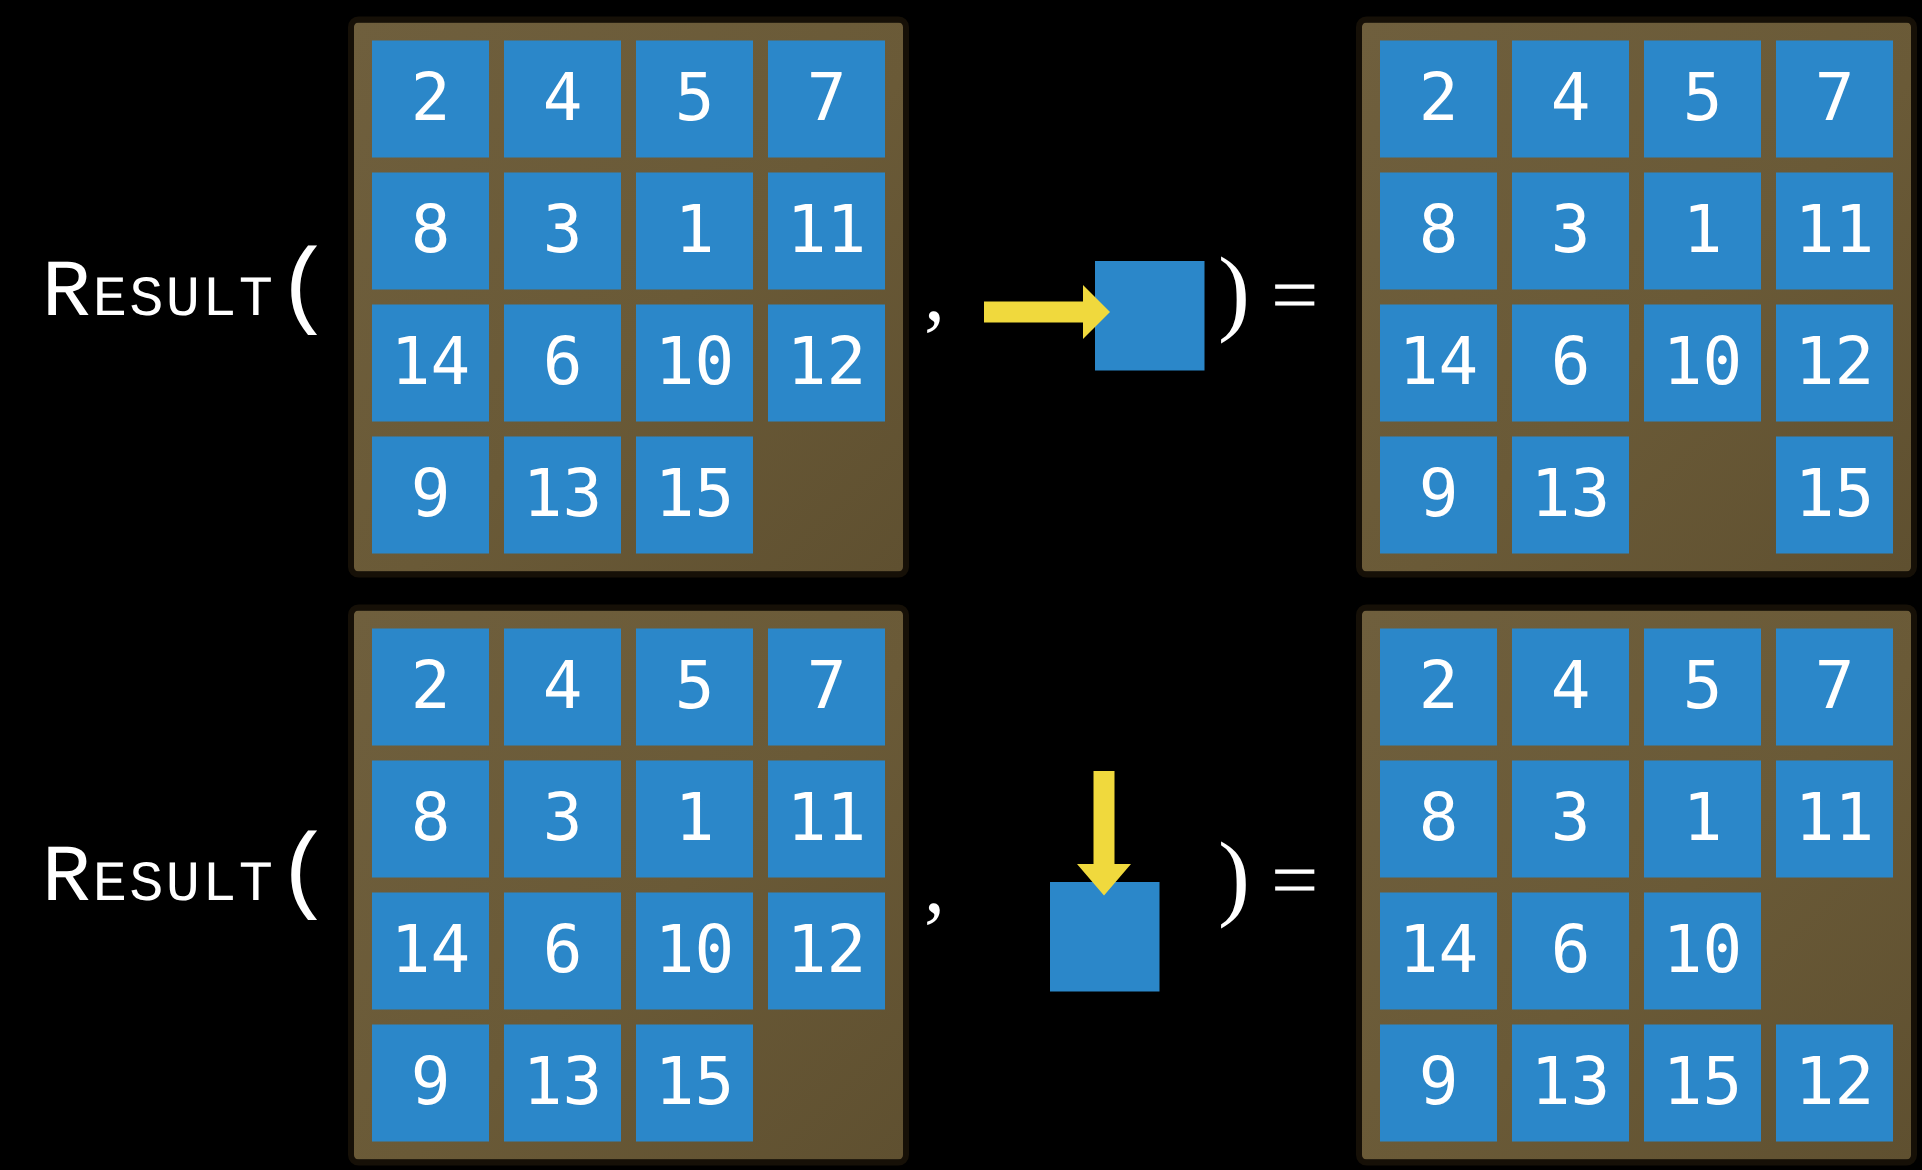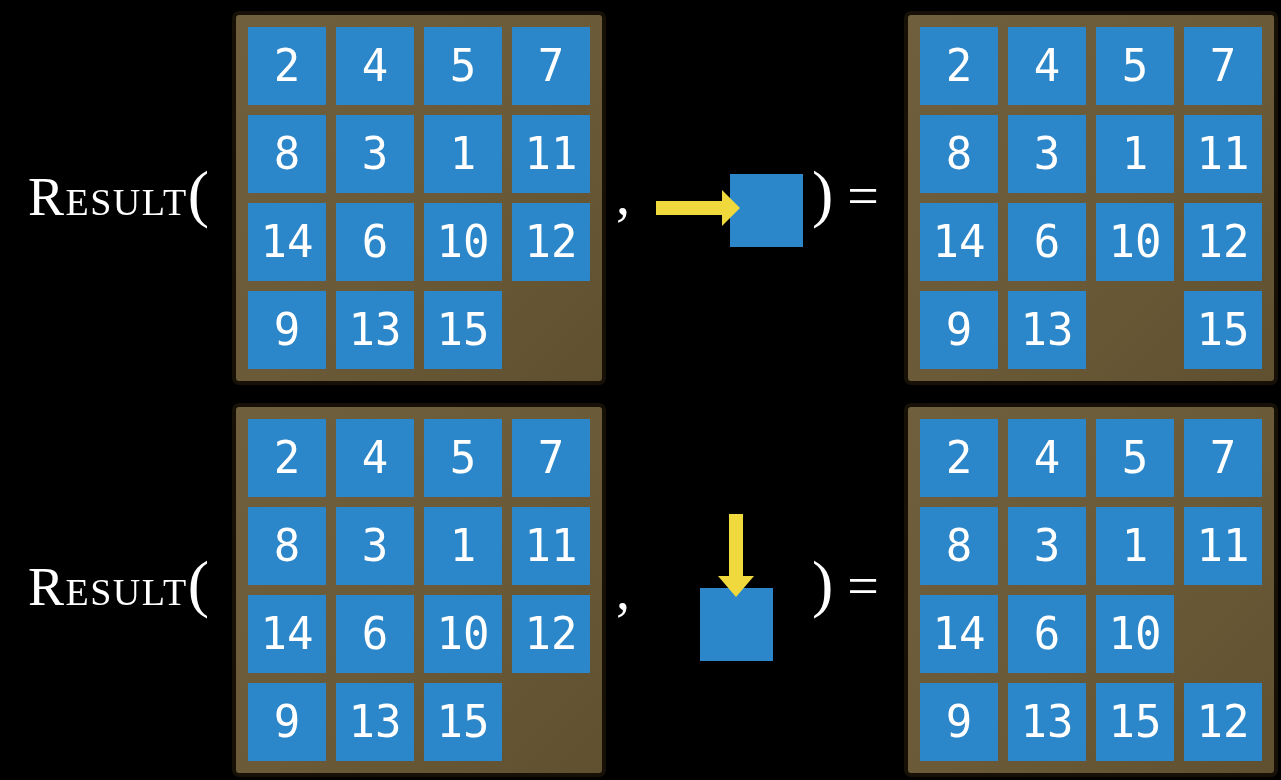--- a/index.html
+++ b/index.html
@@ -12,20 +12,21 @@
     font-family: "Liberation Serif", serif;
   }
 
   
   .fn-label {
     position: absolute;
     display: flex;
     align-items: baseline;
     color: #fff;
     white-space: nowrap;
+    font-family: Liberation Mono, monospace;
   }
   .fn-name {
     font-size: 54px;
     font-variant: small-caps;
     letter-spacing: 1.5px;
     line-height: 1;
   }
   .paren {
     font-size: 64px;
     font-weight: 400;

